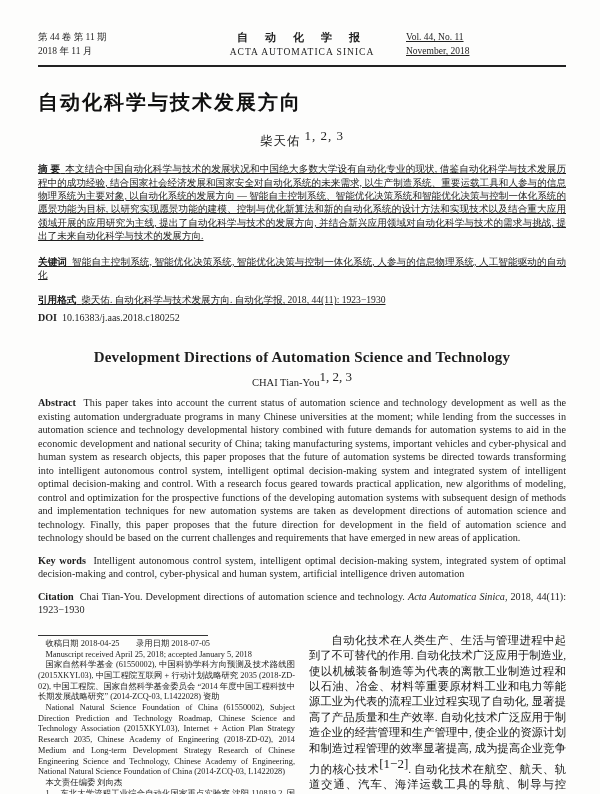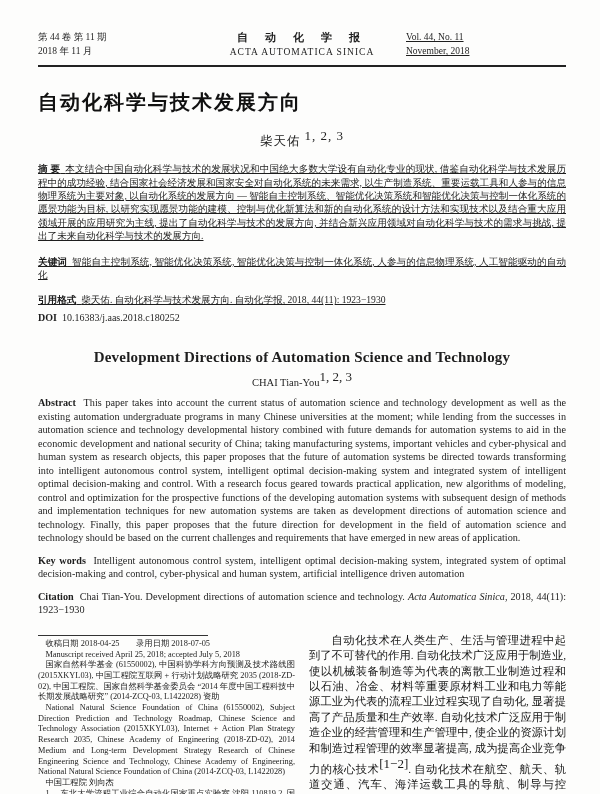--- a/index.html
+++ b/index.html
@@ -109,24 +109,24 @@
   <div class="meta-en">
     <span class="lbl">Citation</span>&nbsp;&nbsp;<span>Chai Tian-You. Development directions of automation science and technology. </span><span class="italic">Acta Automatica Sinica</span><span>, 2018, 44(11): 1923−1930</span>
   </div>
 
   <div class="columns">
 
     <div class="col">
       <hr class="fn-sep">
       <div class="footnote">
         <div class="ind">收稿日期 2018-04-25　　录用日期 2018-07-05</div>
-        <div class="ind">Manuscript received April 25, 2018; accepted July 5, 2018</div>
+        <div class="ind">Manuscript received April 25, 2018; accepted January 5, 2018</div>
         <div class="ind">国家自然科学基金 (61550002), 中国科协学科方向预测及技术路线图 (2015XKYL03), 中国工程院互联网 + 行动计划战略研究 2035 (2018-ZD-02), 中国工程院、国家自然科学基金委员会 “2014 年度中国工程科技中长期发展战略研究” (2014-ZCQ-03, L1422028) 资助</div>
         <div class="ind">National Natural Science Foundation of China (61550002), Subject Direction Prediction and Technology Roadmap, Chinese Science and Technology Association (2015XKYL03), Internet + Action Plan Strategy Research 2035, Chinese Academy of Engineering (2018-ZD-02), 2014 Medium and Long-term Development Strategy Research of Chinese Engineering Science and Technology, Chinese Academy of Engineering, National Natural Science Foundation of China (2014-ZCQ-03, L1422028)</div>
-        <div class="ind">中国工程院 刘向杰</div>
+        <div class="ind">本文责任编委 刘向杰</div>
         <div class="ind">1.　东北大学流程工业综合自动化国家重点实验室 沈阳 110819 2. 国家冶金自动化工程技术研究中心 沈阳 110819　　3.　自动化研究中心 沈阳 110819</div>
 
       </div>
     </div>
 
     <div class="col">
       <div class="body-zh">
         <p><span>自动化技术在人类生产、生活与管理进程中起到了不可替代的作用. 自动化技术广泛应用于制造业, 使以机械装备制造等为代表的离散工业制造过程和以石油、冶金、材料等重要原材料工业和电力等能源工业为代表的流程工业过程实现了自动化, 显著提高了产品质量和生产效率. 自动化技术广泛应用于制造企业的经营管理和生产管理中, 使企业的资源计划和制造过程管理的效率显著提高, 成为提高企业竞争力的核心技术</span><sup>[1−2]</sup><span>. 自动化技术在航空、航天、轨道交通、汽车、海洋运载工具的导航、制导与控制、机器人的控制与运动轨迹的规划中发挥着</span></p>
       </div>
       <hr class="fn-sep2">

